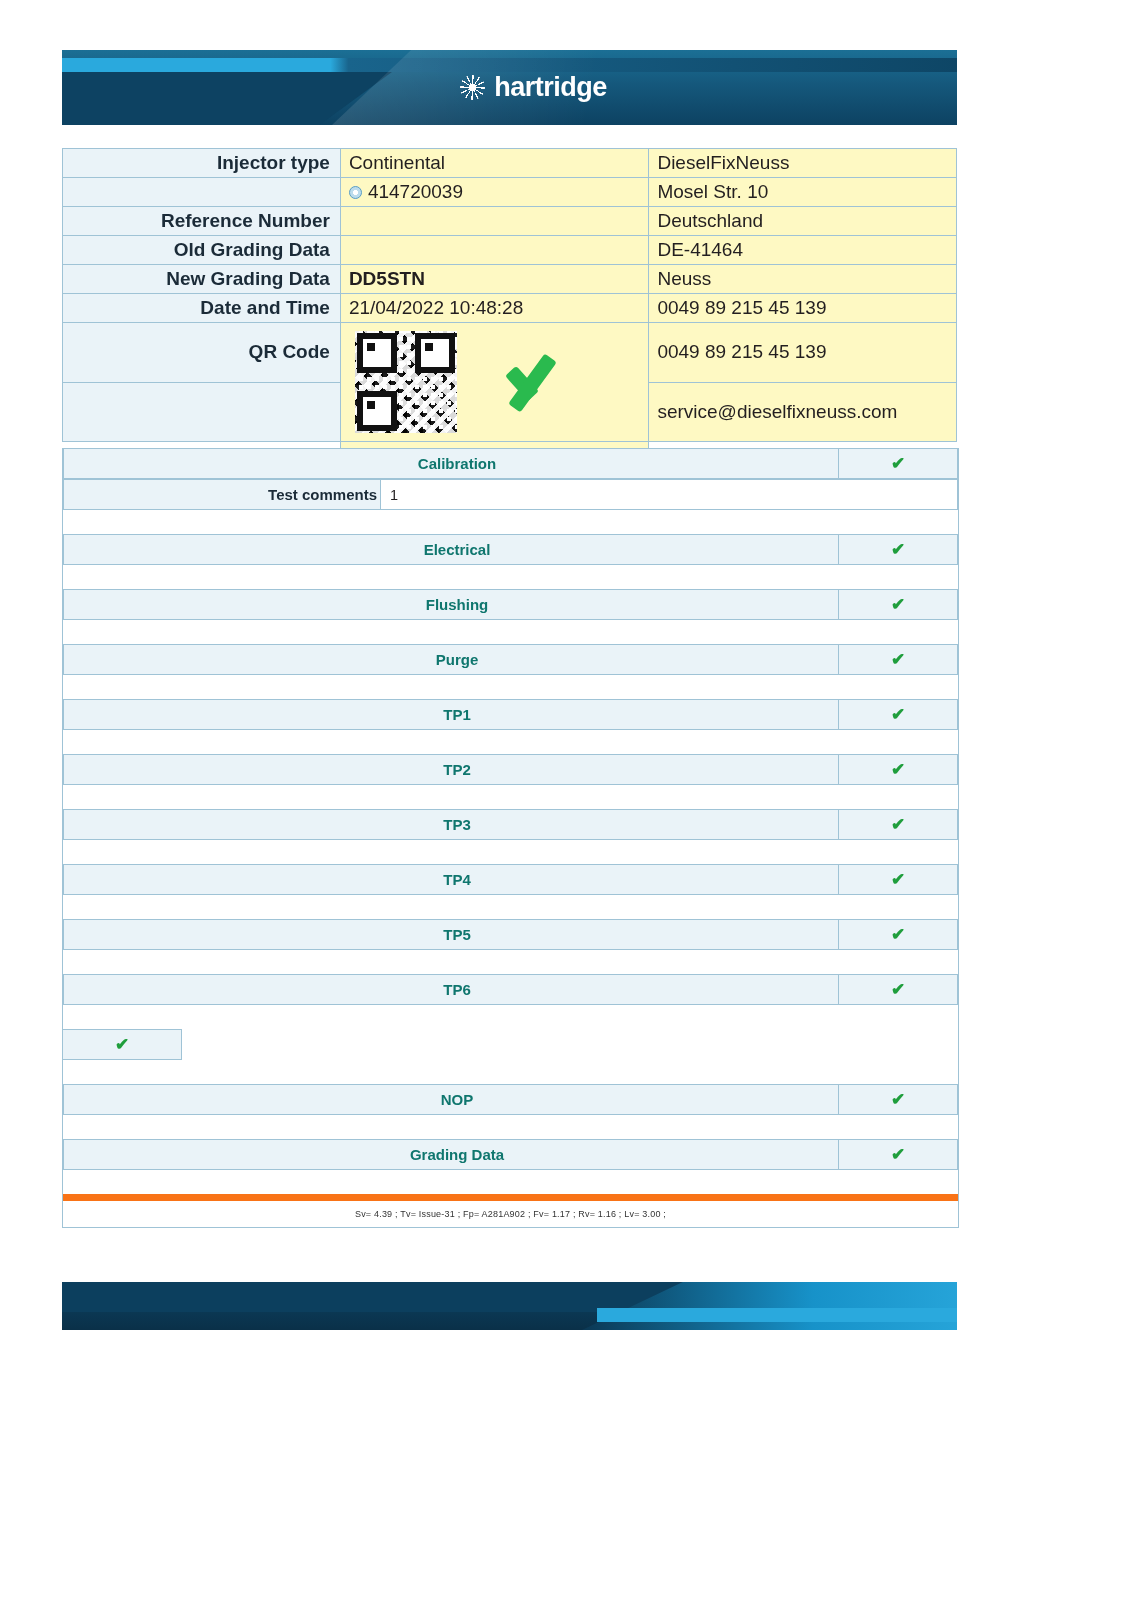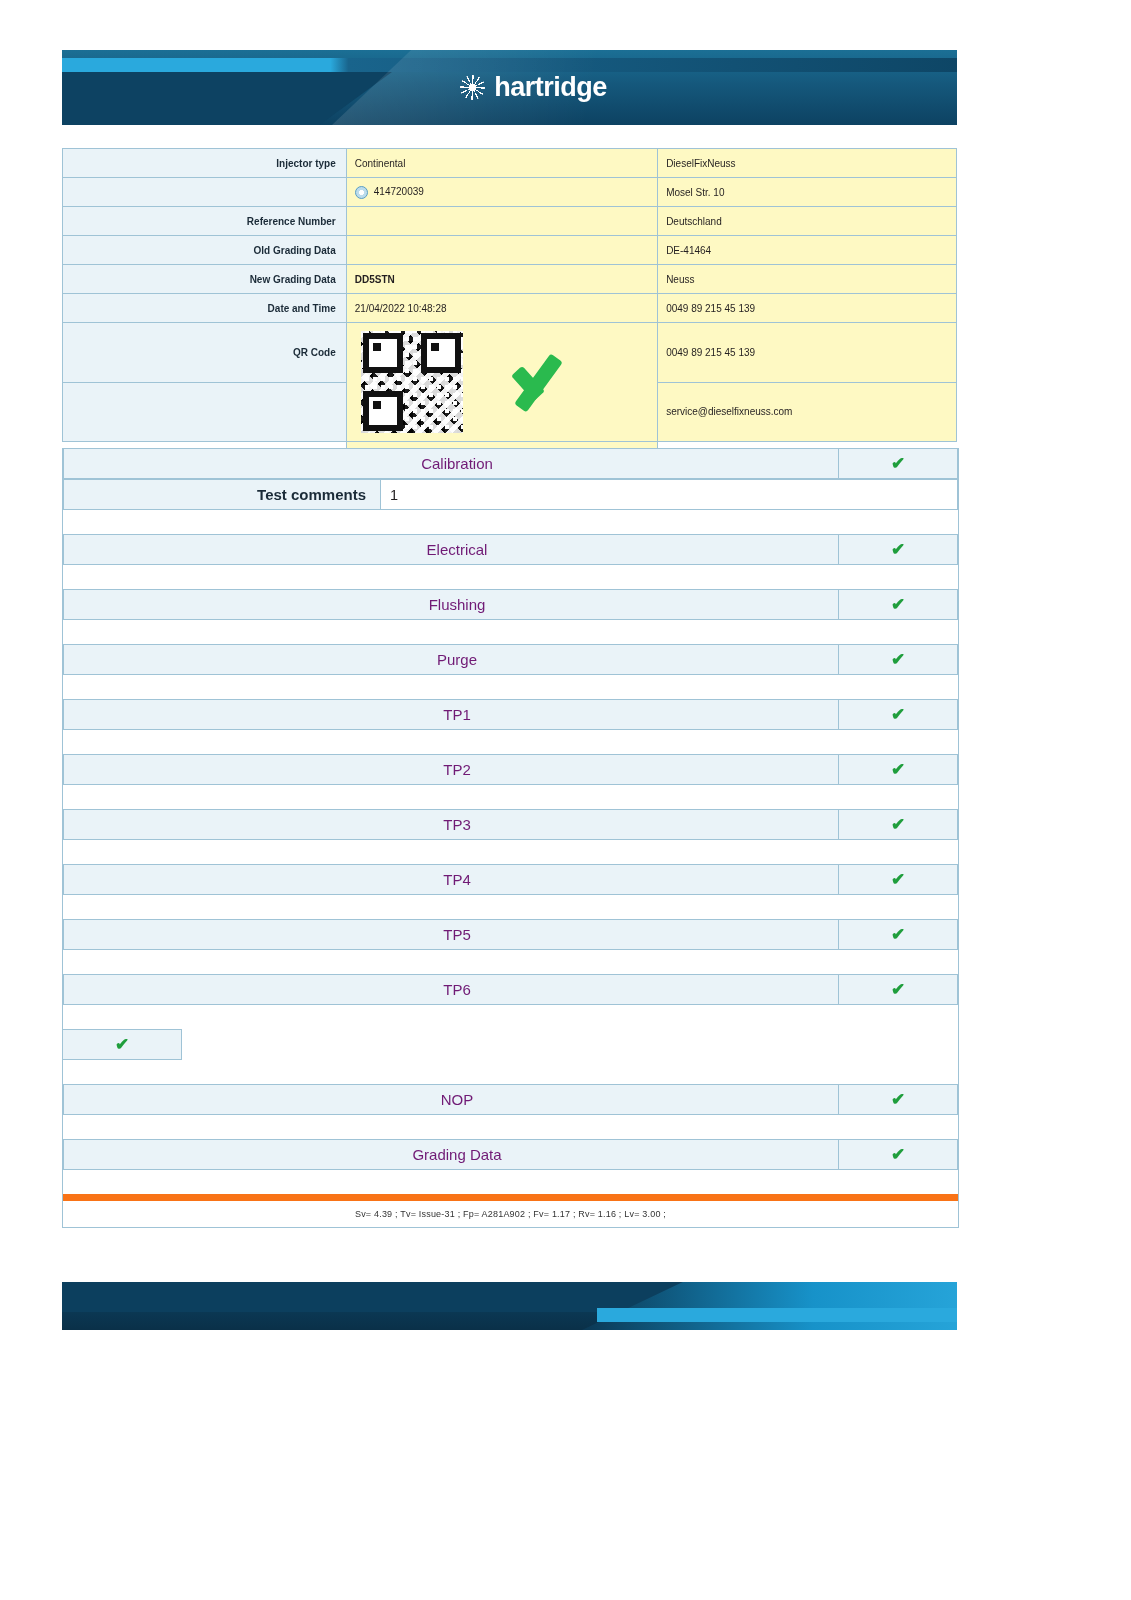--- a/index.html
+++ b/index.html
@@ -95,21 +95,21 @@
     letter-spacing: -0.5px;
   }
 
   
   .info-table {
     position: absolute;
     left: 62px;
     top: 148px;
     width: 895px;
     border-collapse: collapse;
-    font-size: 10px;
+    font-size: 19px;
   }
   .info-table td {
     border: 1px solid #9fc3d6;
     height: 28px;
     padding: 0 8px;
     vertical-align: middle;
     background: #fef9c3;
   }
   td.lbl {
     width: 290px;
@@ -217,23 +217,23 @@
     height: 31px;
     align-items: stretch;
   }
   .res-title {
     flex: 1 1 auto;
     border: 1px solid #9fc3d6;
     background: #eaf3f8;
     display: flex;
     align-items: center;
     justify-content: center;
-    font-weight: normal;
+    font-weight: bold;
     font-size: 15px;
-    color: #701a75;
+    color: #0f766e;
     padding-left: 12px;
   }
   .res-check {
     width: 118px;
     border: 1px solid #9fc3d6;
     border-left: none;
     background: #eaf3f8;
     display: flex;
     align-items: center;
     justify-content: center;
@@ -250,21 +250,21 @@
     display: flex;
     height: 31px;
   }
   .comment-lbl {
     width: 318px;
     border: 1px solid #9fc3d6;
     background: #eaf3f8;
     display: flex;
     align-items: center;
     justify-content: flex-end;
-    padding-right: 14px;
+    padding-right: 3px;
     font-weight: bold;
     font-size: 15px;
     color: #1b2b38;
     box-sizing: border-box;
   }
   .comment-val {
     flex: 1 1 auto;
     border: 1px solid #9fc3d6;
     border-left: none;
     background: #ffffff;

